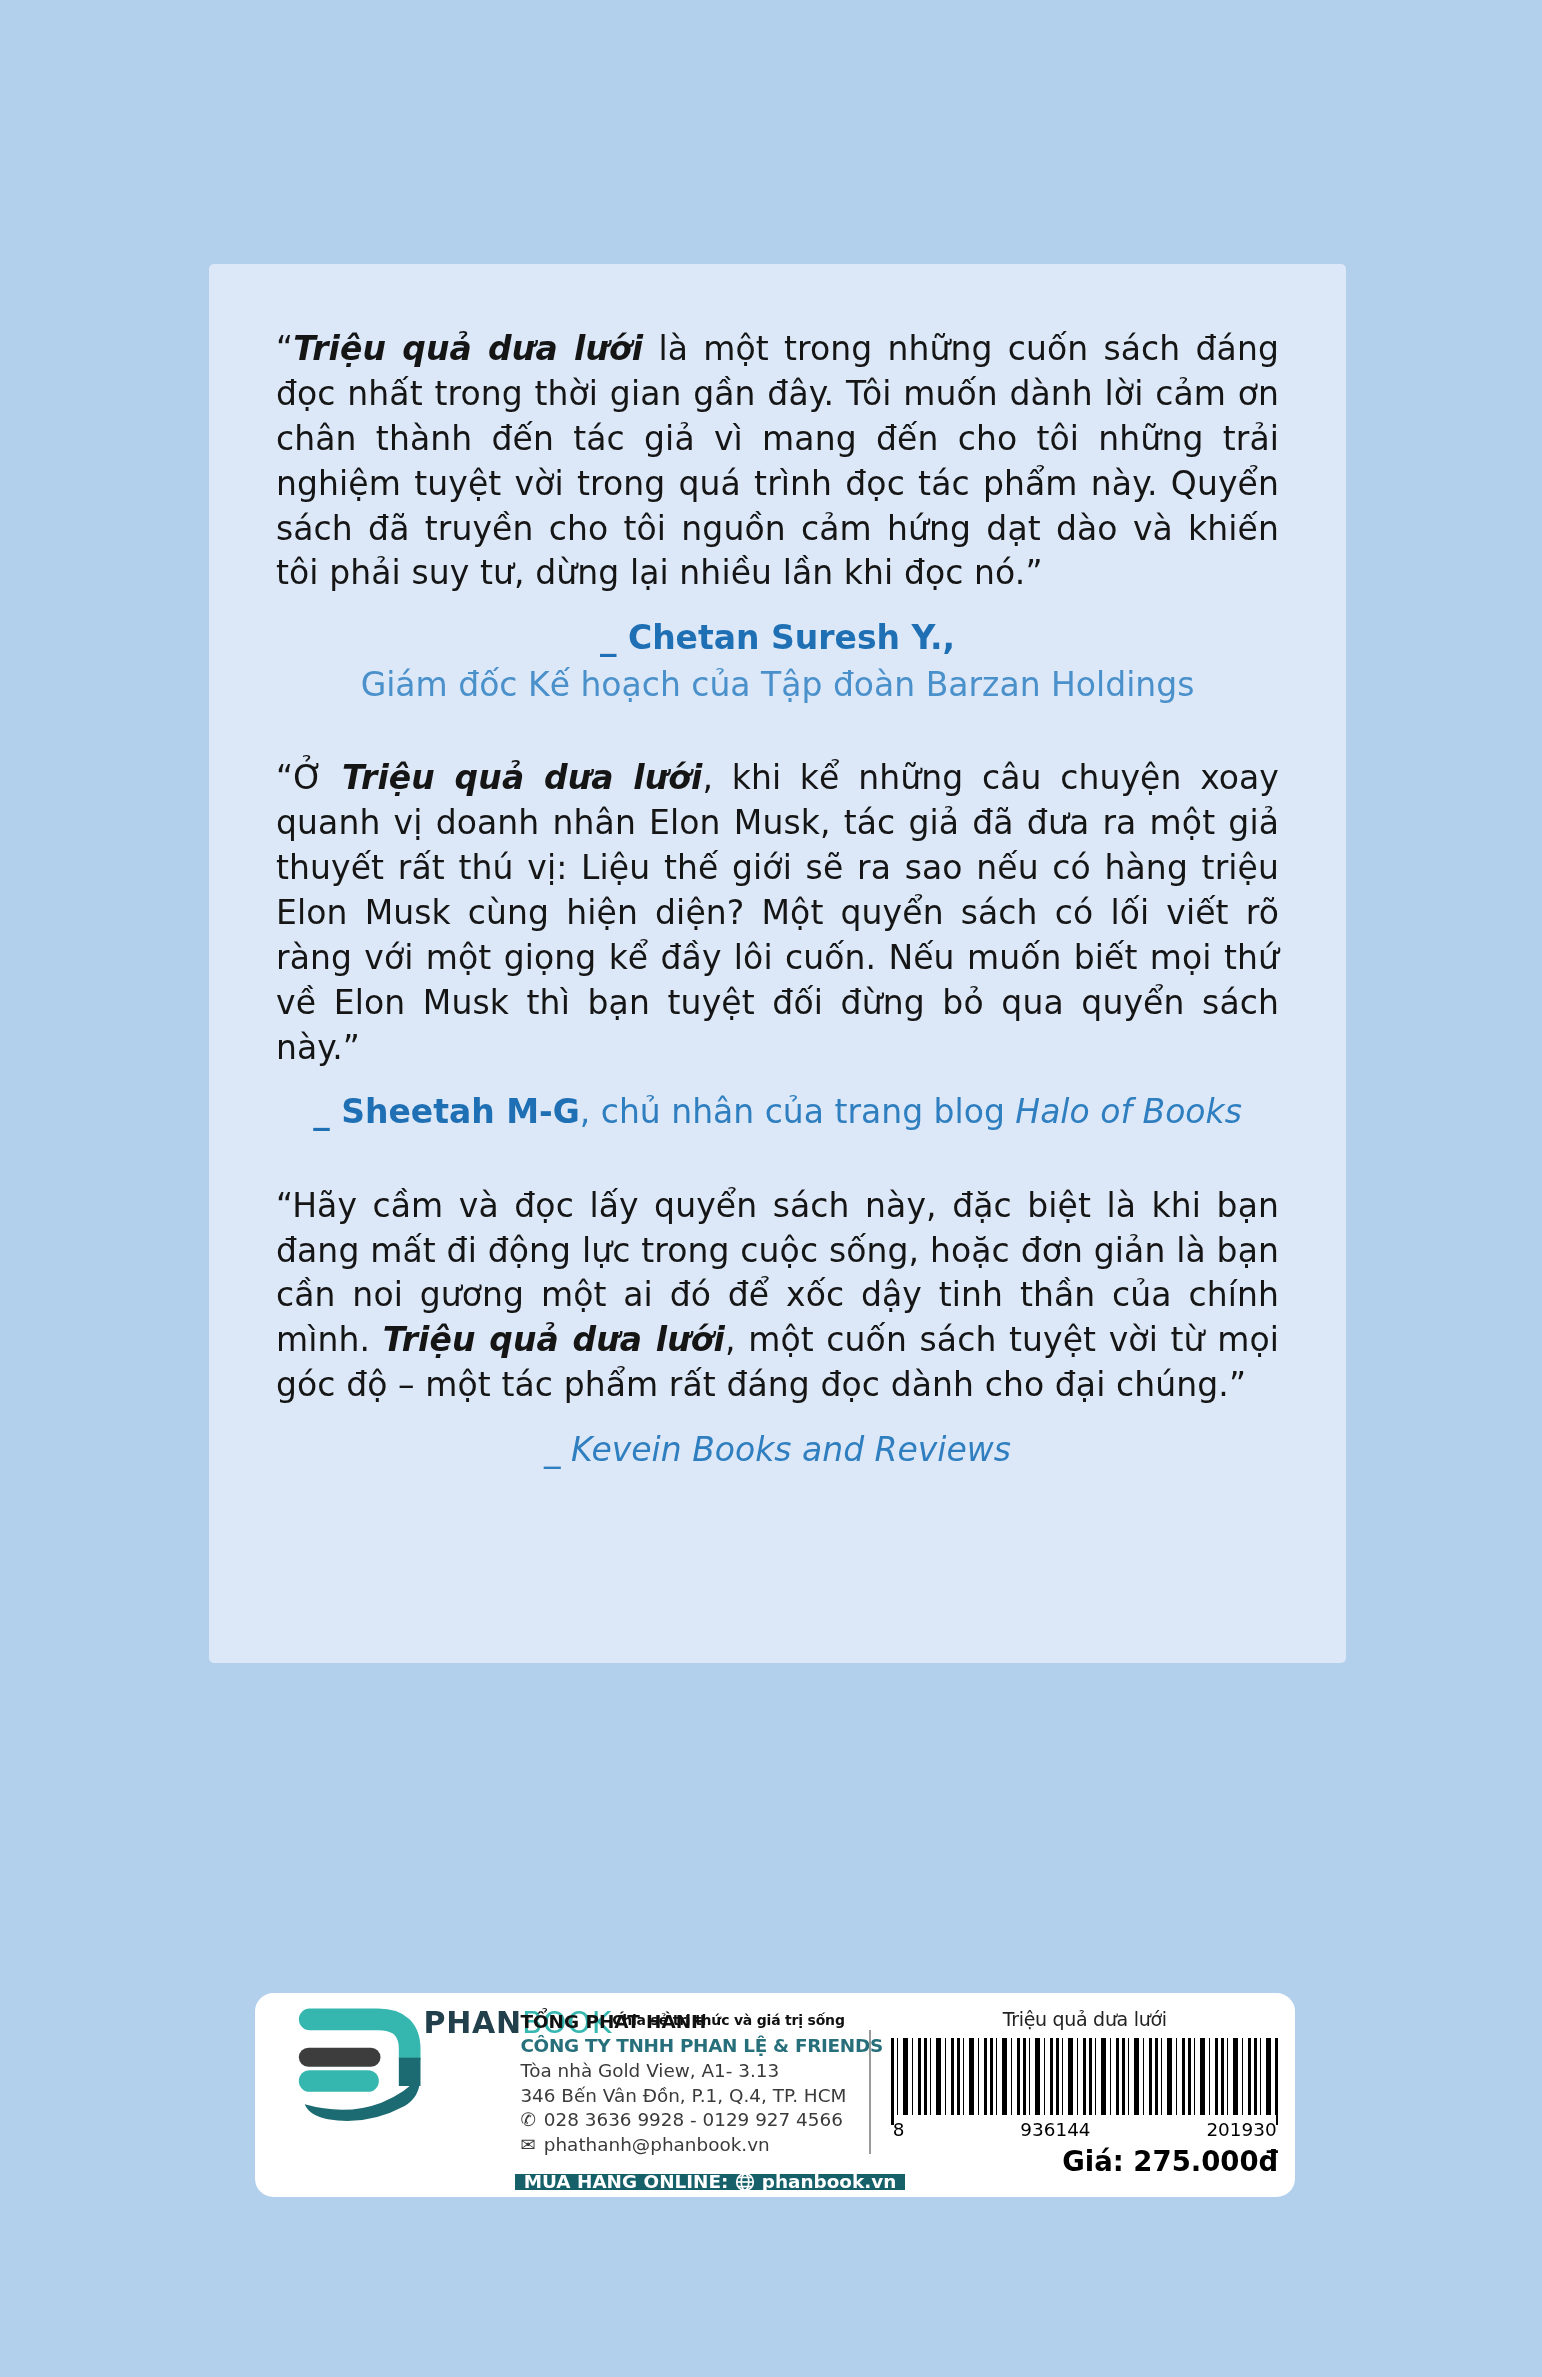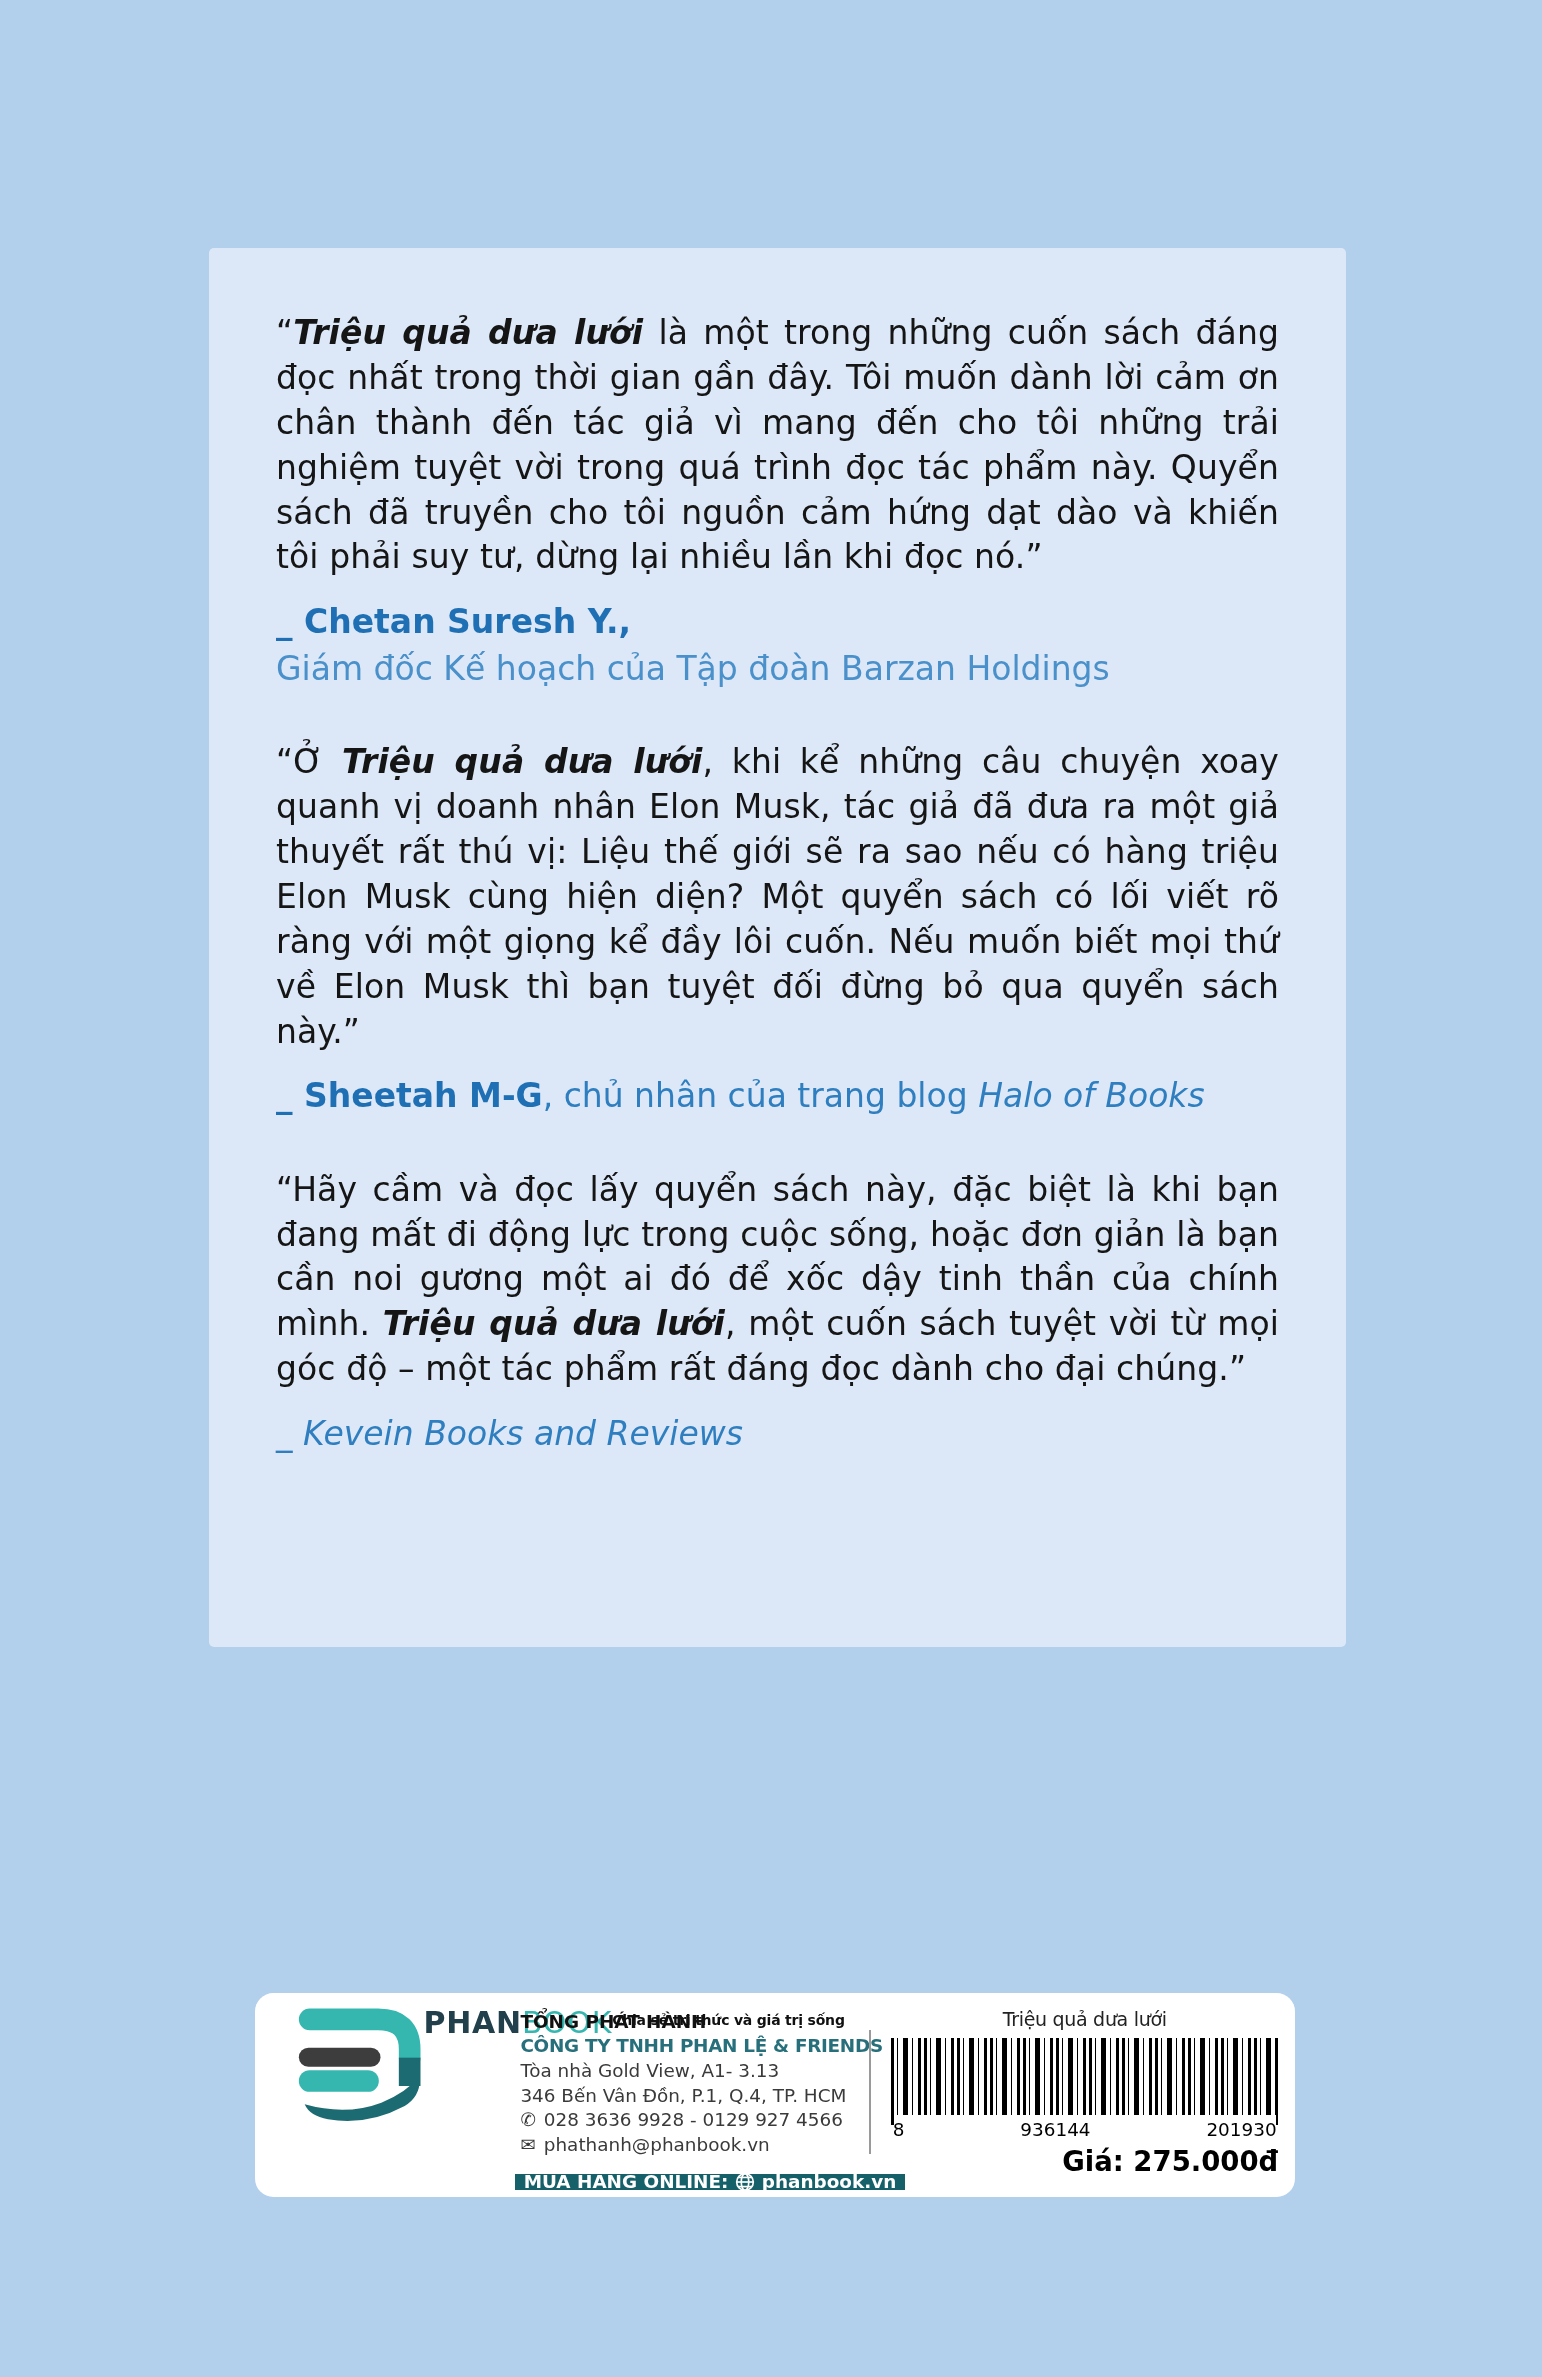--- a/index.html
+++ b/index.html
@@ -6,31 +6,31 @@
   body{
     width:1543px;height:2377px;
     background:#b2cfec;
     font-family:"DejaVu Sans", sans-serif;
     -webkit-font-smoothing:antialiased;
   }
   .page{position:relative;width:1543px;height:2377px;background:#b2cfec;overflow:hidden;}
 
   
   .card{
-    position:absolute;left:209px;top:248px;width:1137px;height:1399px;
+    position:absolute;left:209px;top:264px;width:1137px;height:1399px;
     background:#dce8f7;border-radius:5px;
     box-sizing:border-box;padding:63px 67px 50px 67px;
     overflow:hidden;
   }
   .quote-text{
     margin:0;color:#151515;font-size:33px;line-height:1.36;
     text-align:justify;letter-spacing:0.1px;
   }
   .seg-title{font-weight:700;font-style:italic;}
-  .attrib{ text-align:left;margin-top:18.4px; font-size:33px; color:#2f7fc0;}
+  .attrib{ text-align:center;margin-top:18.4px; font-size:33px; color:#2f7fc0;}
   .attrib-line{line-height:1.42;}
   .seg-bold{font-weight:700;color:#1e6fb4;}
   .seg-italic{font-style:italic;}
   .seg-light{color:#4a90ca;}
   .quote-block{margin-bottom:48px;}
   .quote-block:last-child{margin-bottom:0;}
 
   
   .footer{
     position:absolute;left:255px;top:1993px;width:1040px;height:204px;

